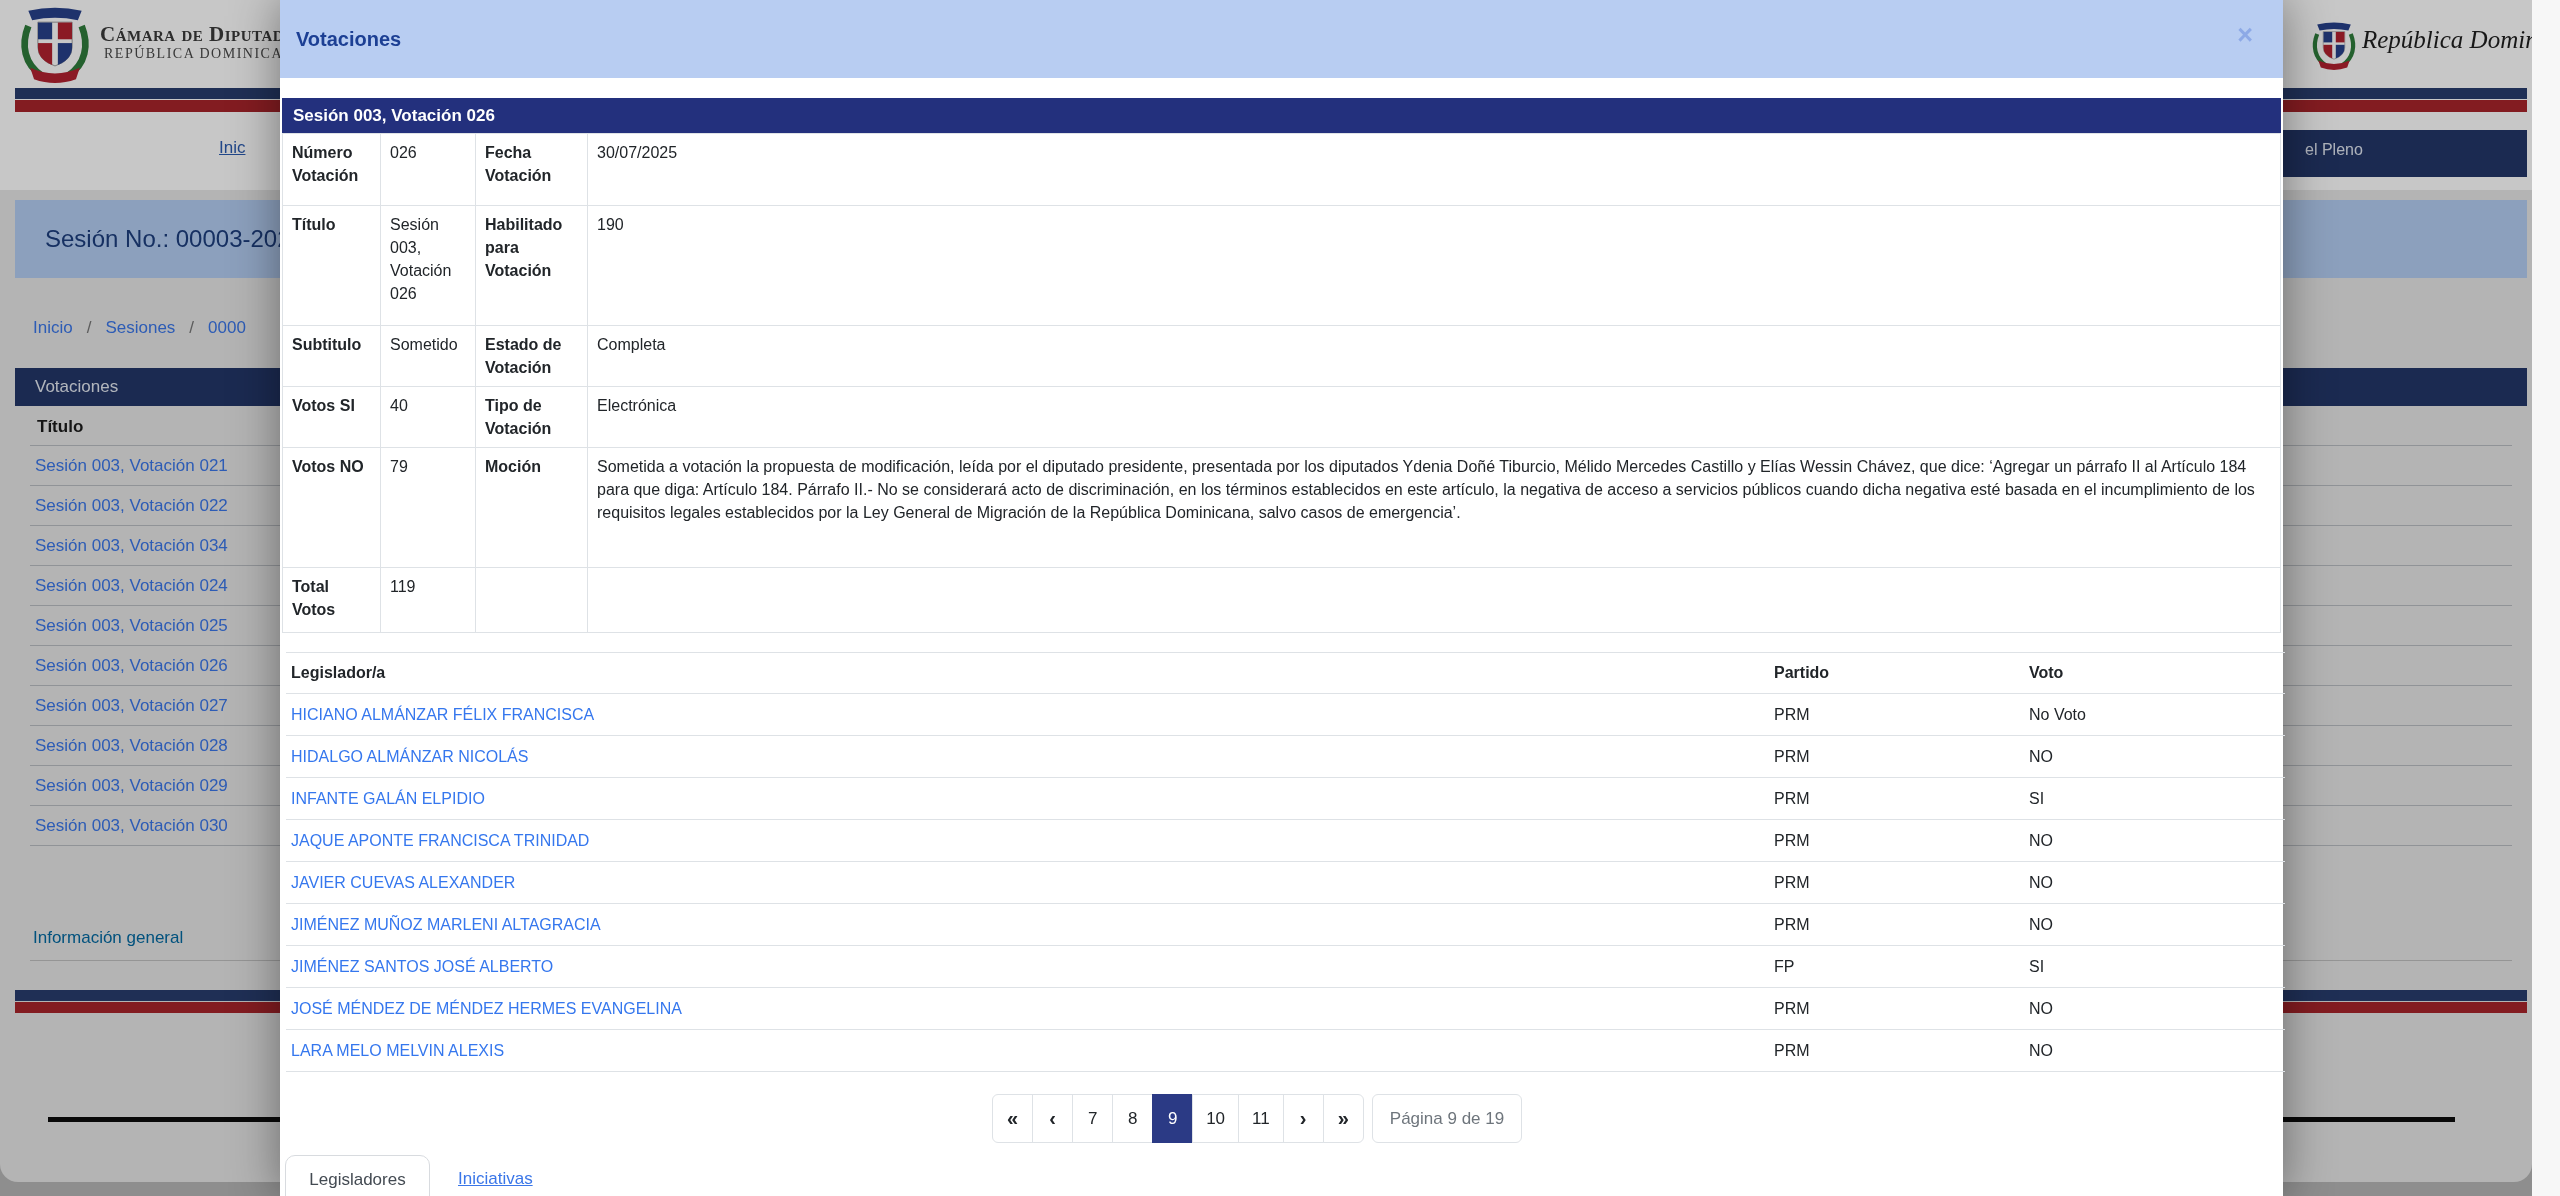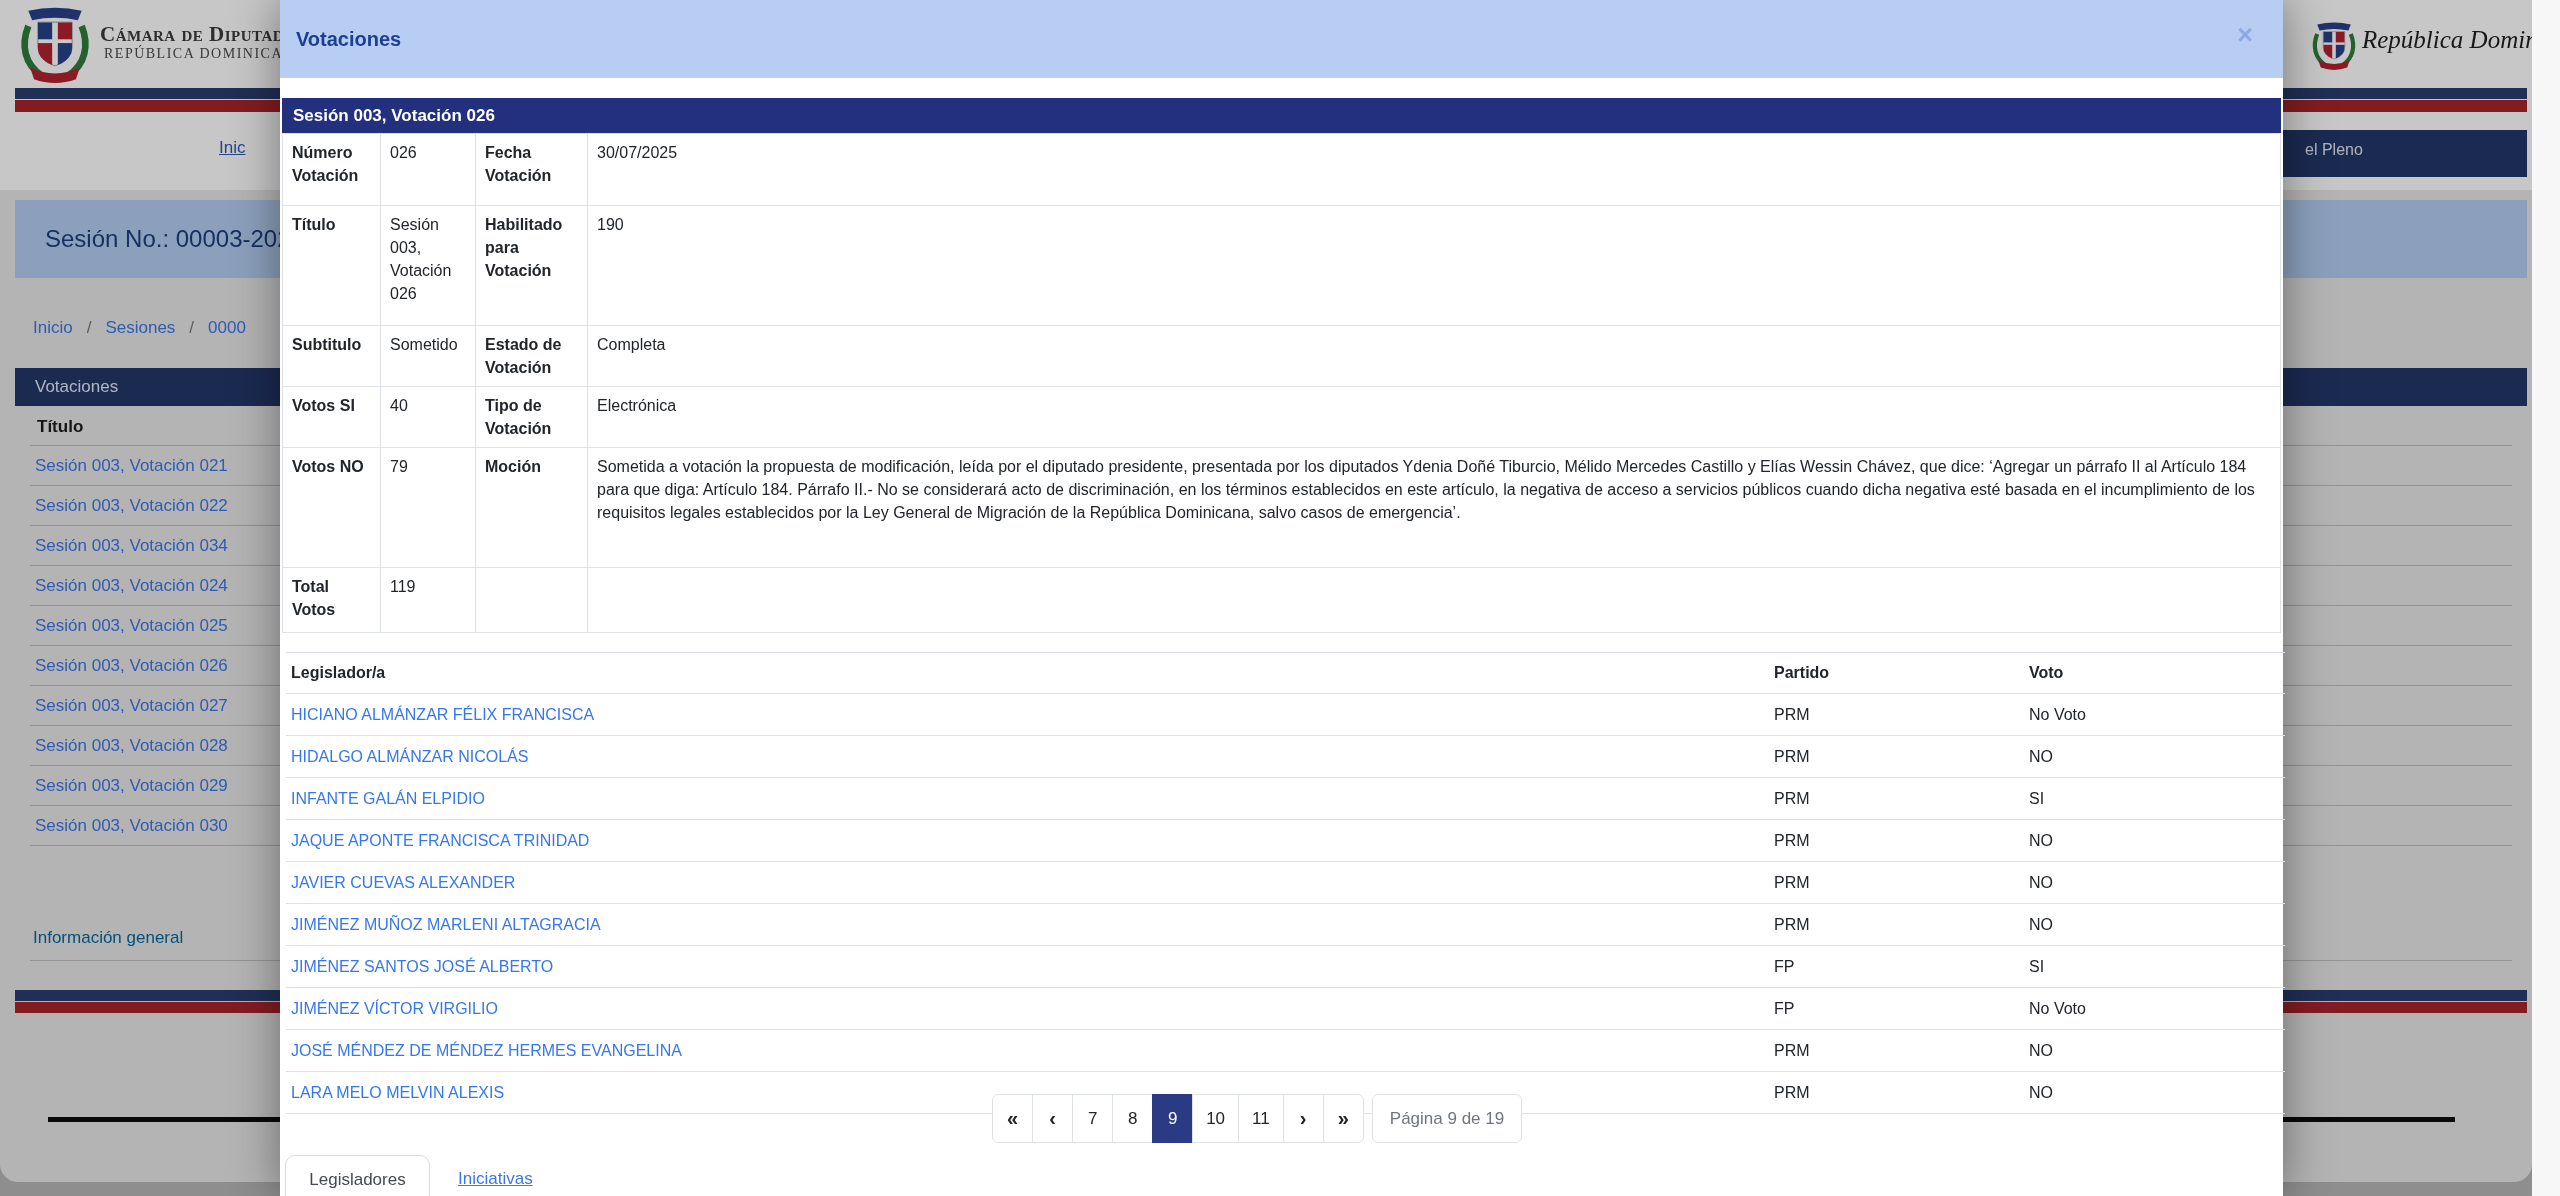--- a/index.html
+++ b/index.html
@@ -262,25 +262,20 @@
           <td><a href="#">JIMÉNEZ MUÑOZ MARLENI ALTAGRACIA</a></td>
           <td>PRM</td>
           <td>NO</td>
         </tr>
         <tr>
           <td><a href="#">JIMÉNEZ SANTOS JOSÉ ALBERTO</a></td>
           <td>FP</td>
           <td>SI</td>
         </tr>
         <tr>
-          <td><a href="#">JIMÉNEZ VÍCTOR VIRGILIO</a></td>
-          <td>FP</td>
-          <td>No Voto</td>
-        </tr>
-        <tr>
           <td><a href="#">JOSÉ MÉNDEZ DE MÉNDEZ HERMES EVANGELINA</a></td>
           <td>PRM</td>
           <td>NO</td>
         </tr>
         <tr>
           <td><a href="#">LARA MELO MELVIN ALEXIS</a></td>
           <td>PRM</td>
           <td>NO</td>
         </tr>
       </tbody>

